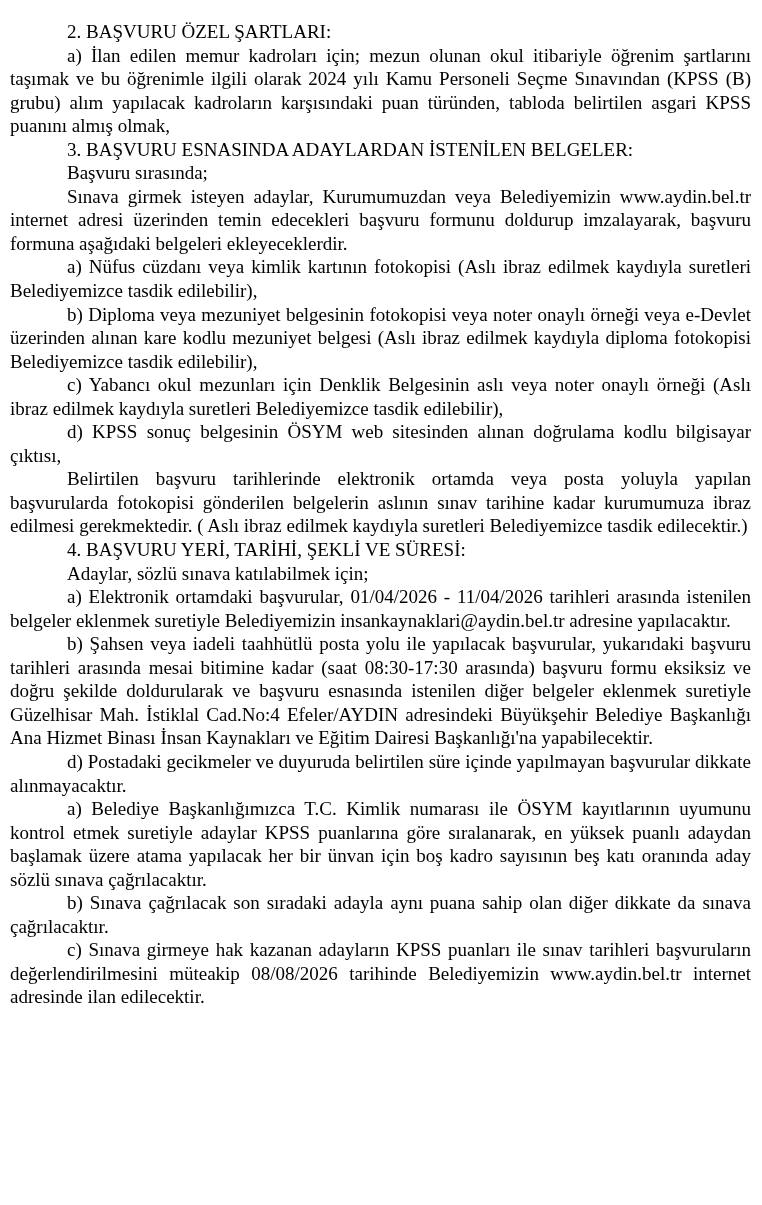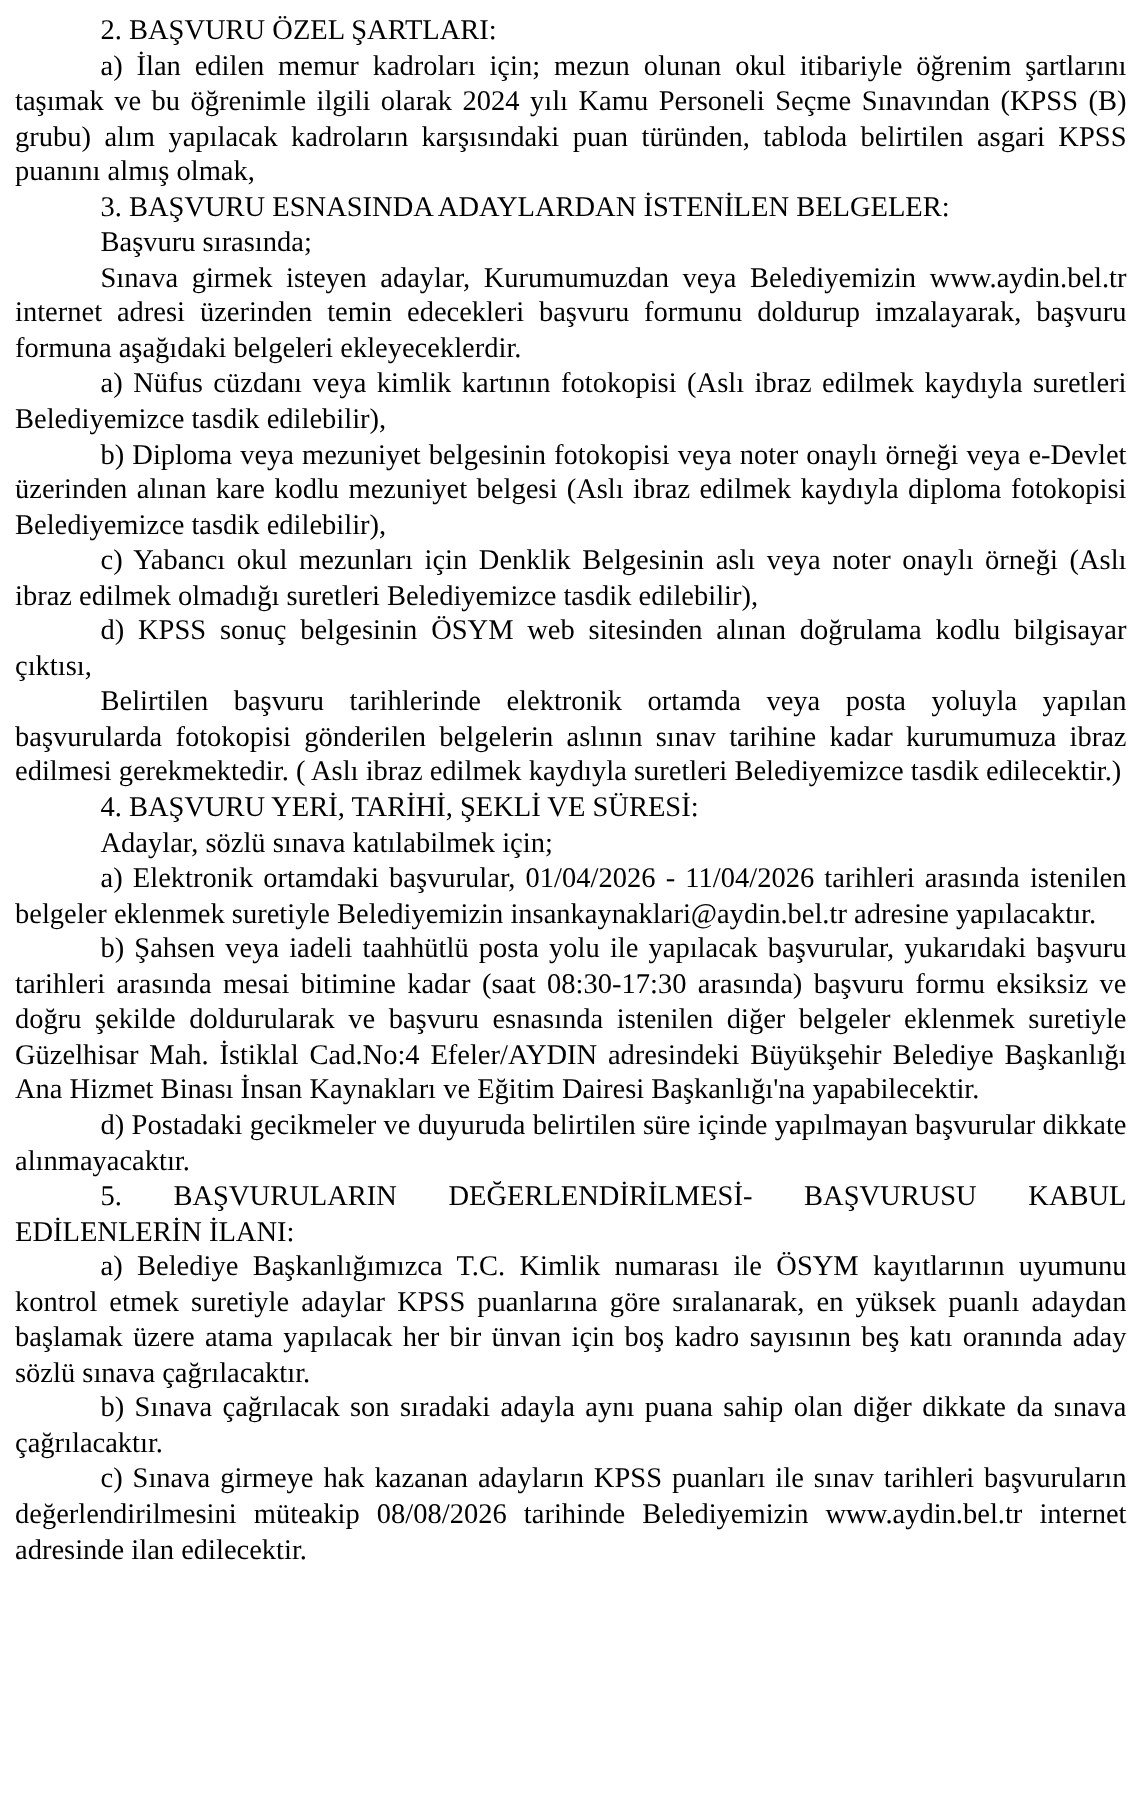--- a/index.html
+++ b/index.html
@@ -9,21 +9,21 @@
   }
   body {
     width: 762px;
     height: 1205px;
     overflow: hidden;
   }
   .page {
     box-sizing: border-box;
     width: 762px;
     height: 1205px;
-    padding: 9px 11px 0 10px;
+    padding: 20px 11px 0 10px;
     background: #ffffff;
     color: #000000;
     font-family: "Liberation Serif", "DejaVu Serif", serif;
     font-size: 19px;
     line-height: 23.55px;
     text-align: justify;
     text-justify: inter-word;
   }
   .para {
     margin: 0;
@@ -35,25 +35,24 @@
 <body>
 
 <div class="page">
   <p class="para">2. BAŞVURU ÖZEL ŞARTLARI:</p>
   <p class="para">a) İlan edilen memur kadroları için; mezun olunan okul itibariyle öğrenim şartlarını taşımak ve bu öğrenimle ilgili olarak 2024 yılı Kamu Personeli Seçme Sınavından (KPSS (B) grubu) alım yapılacak kadroların karşısındaki puan türünden, tabloda belirtilen asgari KPSS puanını almış olmak,</p>
   <p class="para">3. BAŞVURU ESNASINDA ADAYLARDAN İSTENİLEN BELGELER:</p>
   <p class="para">Başvuru sırasında;</p>
   <p class="para">Sınava girmek isteyen adaylar, Kurumumuzdan veya Belediyemizin www.aydin.bel.tr internet adresi üzerinden temin edecekleri başvuru formunu doldurup imzalayarak, başvuru formuna aşağıdaki belgeleri ekleyeceklerdir.</p>
   <p class="para">a) Nüfus cüzdanı veya kimlik kartının fotokopisi (Aslı ibraz edilmek kaydıyla suretleri Belediyemizce tasdik edilebilir),</p>
   <p class="para">b) Diploma veya mezuniyet belgesinin fotokopisi veya noter onaylı örneği veya e-Devlet üzerinden alınan kare kodlu mezuniyet belgesi (Aslı ibraz edilmek kaydıyla diploma fotokopisi Belediyemizce tasdik edilebilir),</p>
-  <p class="para">c) Yabancı okul mezunları için Denklik Belgesinin aslı veya noter onaylı örneği (Aslı ibraz edilmek olmadığı suretleri Belediyemizce tasdik edilebilir),</p>
+  <p class="para">c) Yabancı okul mezunları için Denklik Belgesinin aslı veya noter onaylı örneği (Aslı ibraz edilmek kaydıyla suretleri Belediyemizce tasdik edilebilir),</p>
   <p class="para">d) KPSS sonuç belgesinin ÖSYM web sitesinden alınan doğrulama kodlu bilgisayar çıktısı,</p>
   <p class="para">Belirtilen başvuru tarihlerinde elektronik ortamda veya posta yoluyla yapılan başvurularda fotokopisi gönderilen belgelerin aslının sınav tarihine kadar kurumumuza ibraz edilmesi gerekmektedir. ( Aslı ibraz edilmek kaydıyla suretleri Belediyemizce tasdik edilecektir.)</p>
   <p class="para">4. BAŞVURU YERİ, TARİHİ, ŞEKLİ VE SÜRESİ:</p>
   <p class="para">Adaylar, sözlü sınava katılabilmek için;</p>
   <p class="para">a) Elektronik ortamdaki başvurular, 01/04/2026 - 11/04/2026 tarihleri arasında istenilen belgeler eklenmek suretiyle Belediyemizin insankaynaklari@aydin.bel.tr adresine yapılacaktır.</p>
   <p class="para">b) Şahsen veya iadeli taahhütlü posta yolu ile yapılacak başvurular, yukarıdaki başvuru tarihleri arasında mesai bitimine kadar (saat 08:30-17:30 arasında) başvuru formu eksiksiz ve doğru şekilde doldurularak ve başvuru esnasında istenilen diğer belgeler eklenmek suretiyle Güzelhisar Mah. İstiklal Cad.No:4 Efeler/AYDIN adresindeki Büyükşehir Belediye Başkanlığı Ana Hizmet Binası İnsan Kaynakları ve Eğitim Dairesi Başkanlığı'na yapabilecektir.</p>
   <p class="para">d) Postadaki gecikmeler ve duyuruda belirtilen süre içinde yapılmayan başvurular dikkate alınmayacaktır.</p>
-  <p class="para">5. BAŞVURULARIN DEĞERLENDİRİLMESİ- BAŞVURUSU KABUL EDİLENLERİN İLANI:</p>
   <p class="para">a) Belediye Başkanlığımızca T.C. Kimlik numarası ile ÖSYM kayıtlarının uyumunu kontrol etmek suretiyle adaylar KPSS puanlarına göre sıralanarak, en yüksek puanlı adaydan başlamak üzere atama yapılacak her bir ünvan için boş kadro sayısının beş katı oranında aday sözlü sınava çağrılacaktır.</p>
   <p class="para">b) Sınava çağrılacak son sıradaki adayla aynı puana sahip olan diğer dikkate da sınava çağrılacaktır.</p>
   <p class="para">c) Sınava girmeye hak kazanan adayların KPSS puanları ile sınav tarihleri başvuruların değerlendirilmesini müteakip 08/08/2026 tarihinde Belediyemizin www.aydin.bel.tr internet adresinde ilan edilecektir.</p>
 </div>
 
 </body></html>

